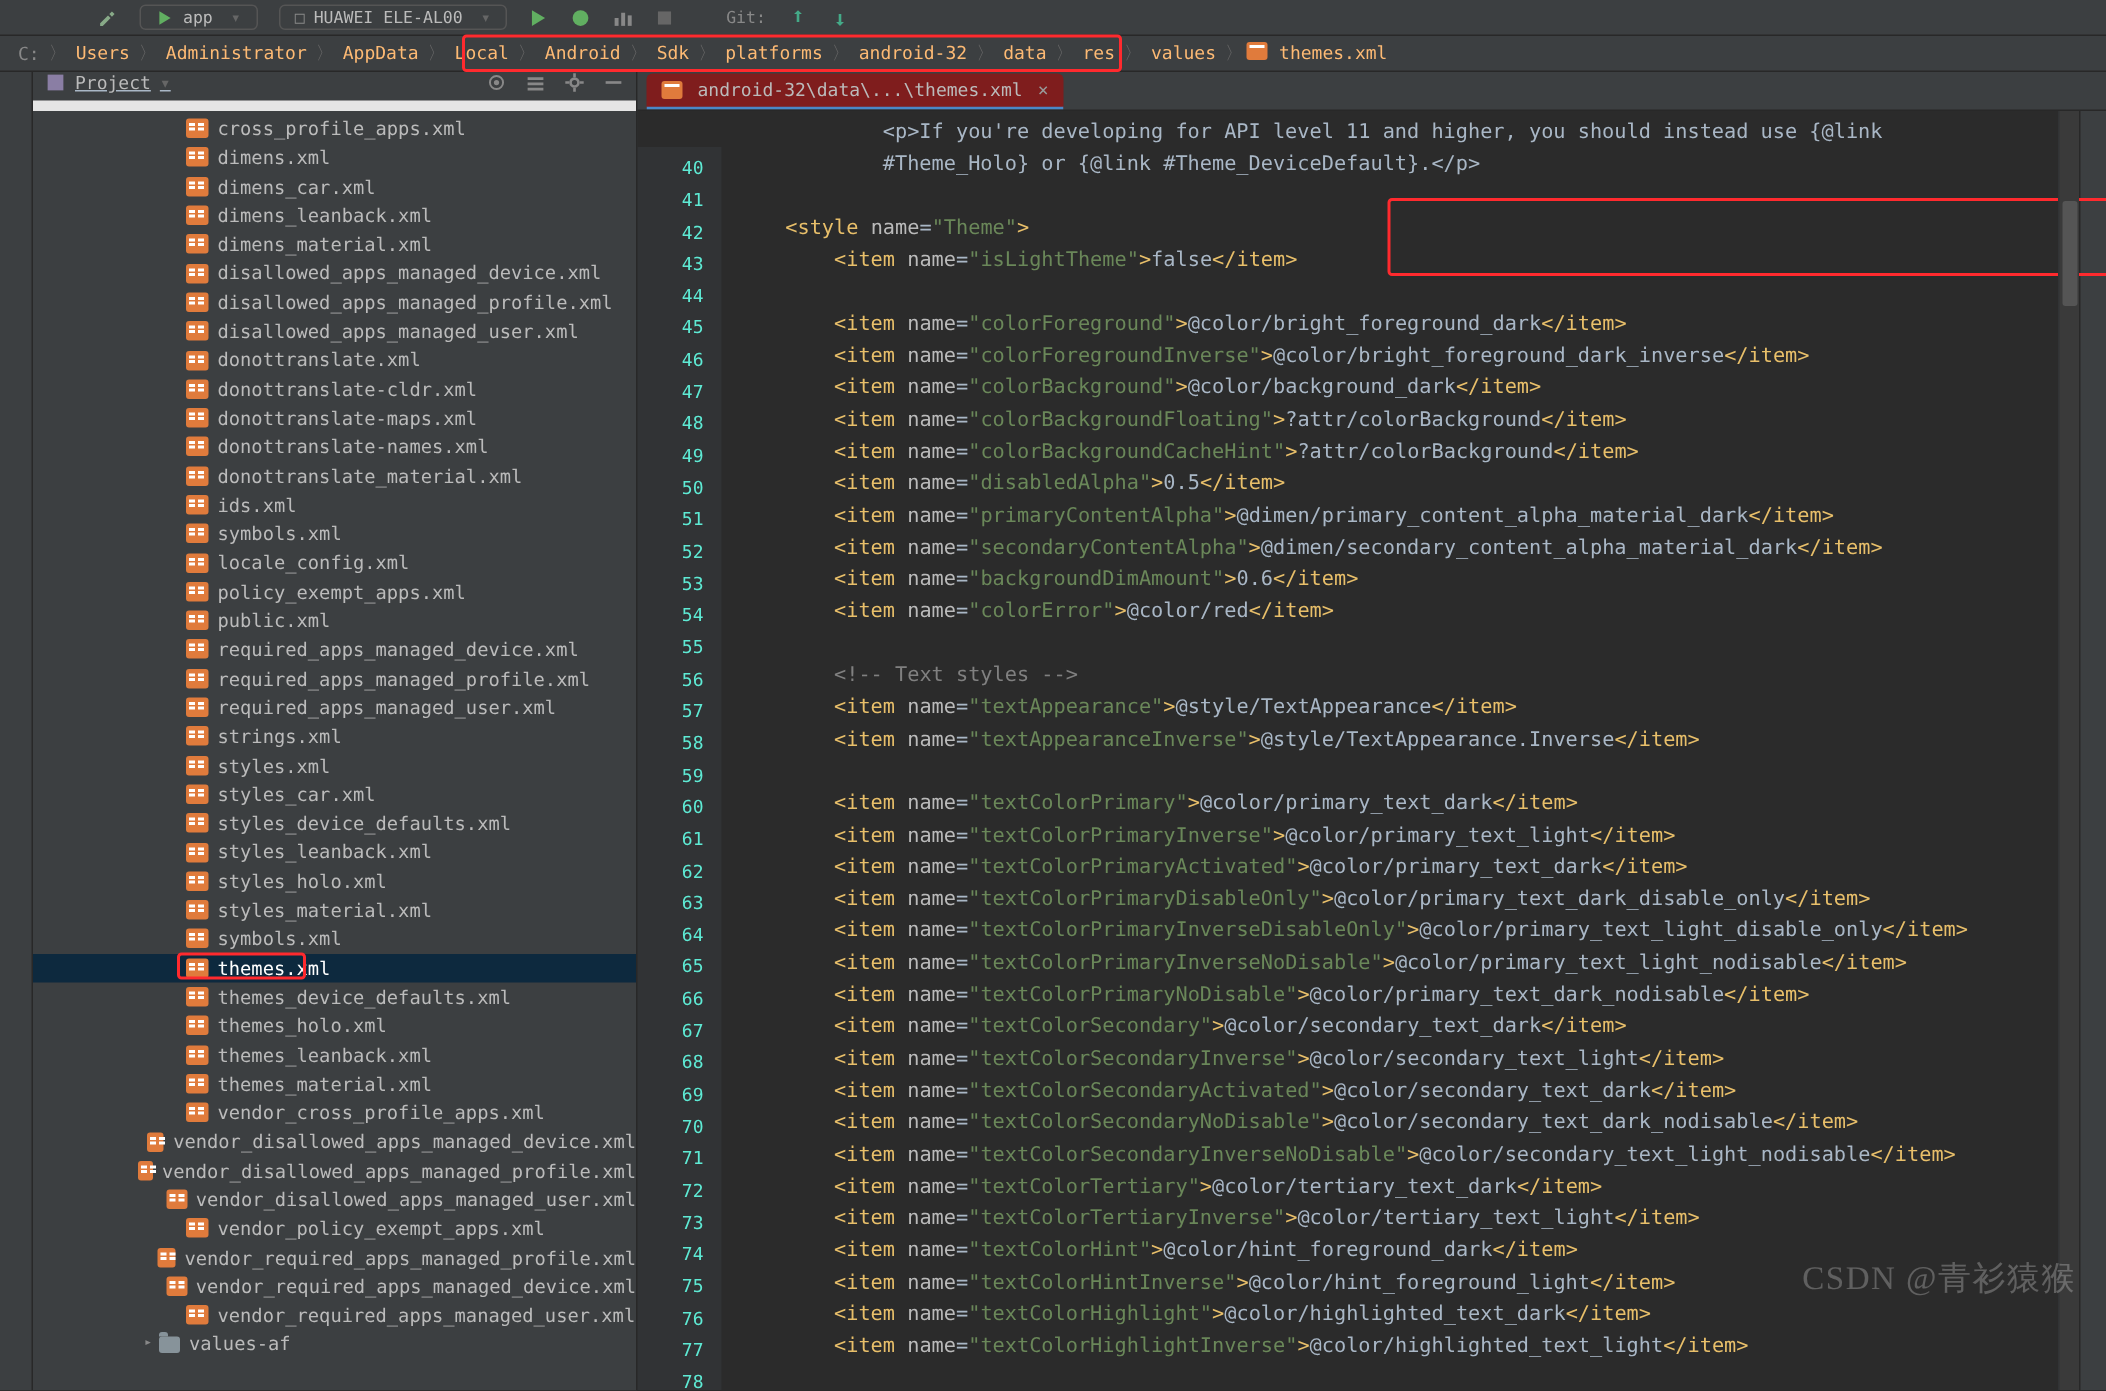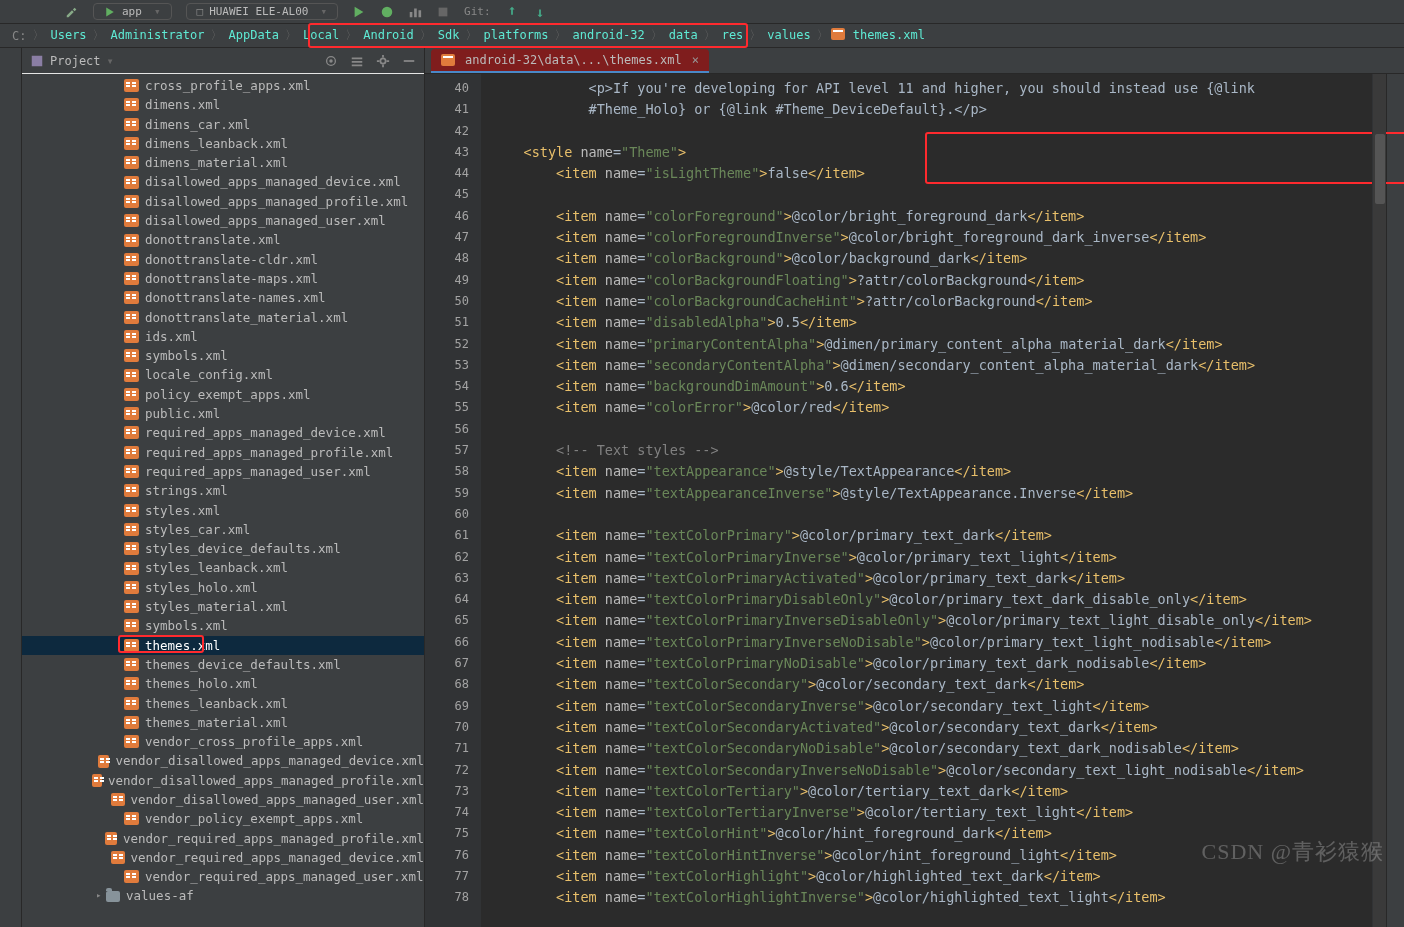--- a/index.html
+++ b/index.html
@@ -6,35 +6,35 @@
 body { background:#2b2b2b; font-family:"Microsoft YaHei",Consolas,monospace; font-size:12px; color:#a9b7c6; width:1404px; height:927px; overflow:hidden; }
 
 
 .top-strip { height:24px; background:#3c3f41; border-bottom:1px solid #282828; display:flex; align-items:center; padding-left:65px; gap:14px; }
 .top-strip .run-btn { width:14px; height:14px; display:flex; align-items:center; justify-content:center; }
 .app-combo { background:#3c3f41; border:1px solid #555; border-radius:4px; padding:1px 10px; font-size:11px; color:#bbb; display:flex; align-items:center; gap:6px; }
 .device-combo { background:#3c3f41; border:1px solid #555; border-radius:4px; padding:1px 10px; font-size:11px; color:#bbb; display:flex; align-items:center; gap:6px; }
 
 
 .breadcrumb-row { height:24px; background:#3c3f41; border-bottom:1px solid #282828; display:flex; align-items:center; padding-left:8px; font-size:12px; color:#888; position:relative; }
-.breadcrumb-row .crumb { padding:0 4px; color:#5eead4; }
+.breadcrumb-row .crumb { padding:0 4px; color:#fdba74; }
 .breadcrumb-row .sep { color:#666; padding:0 2px; }
 .bc-highlight { position:absolute; top:-1px; height:25px; border:2px solid #ff2a2e; border-radius:3px; }
 .bc-file-ico { display:inline-block; width:14px; height:12px; background:#e07b3c; border-radius:2px; margin-right:4px; vertical-align:-1px; position:relative; }
 .bc-file-ico:after{content:"";position:absolute;left:2px;top:2px;width:10px;height:2px;background:#fff;}
 
 
 .main { display:flex; height:879px; }
 
 
 .left-strip { width:22px; background:#3c3f41; border-right:1px solid #282828; }
 
 
 .proj-panel { width:403px; background:#3c3f41; border-right:1px solid #282828; display:flex; flex-direction:column; }
-.proj-head { height:26px; display:flex; align-items:center; padding:0 8px; border-bottom:1px solid #e5e5e5; }
+.proj-head { height:26px; display:flex; align-items:flex-start; padding:0 8px; border-bottom:7px solid #e5e5e5;text-decoration:underline; }
 .proj-head .pico { width:14px;height:14px; fill:#8a7ea4; margin-right:6px;}
 .proj-head .title { color:#bbb; }
 .proj-head .sp { flex:1; }
 .proj-head .hico { width:14px;height:14px; fill:#888; margin-left:12px; cursor:pointer;}
 .proj-tree { flex:1; overflow:hidden; font-size:12.5px; line-height:19.3px; padding-top:2px; }
 .tree-row { display:flex; align-items:center; height:19.3px; white-space:nowrap; }
 .tree-row.sel { background:#0d293e; }
 .tree-row .ind { display:inline-block; }
 .xml-ico { display:inline-block; width:15px; height:13px; background:#e07b3c; border-radius:2px; margin:0 6px 0 0; position:relative; }
 .xml-ico:before{content:"";position:absolute;left:2px;top:3px;width:4px;height:2px;background:#fff;box-shadow:0 3px 0 #fff, 6px 0 0 #fff, 6px 3px 0 #fff;}
@@ -44,21 +44,21 @@
 .tree-row .name { color:#bbb; }
 .tree-row.sel .name { color:#fff; }
 .red-box-tree { border:2px solid #ff2a2e; border-radius:3px; position:absolute; }
 
 
 .editor { flex:1; display:flex; flex-direction:column; background:#2b2b2b; }
 .tabbar { height:26px; background:#3c3f41; border-bottom:1px solid #282828; display:flex; align-items:flex-end; padding-left:6px; }
 .tab { height:24px; background:#7f1d1d; color:#bbb; font-size:12px; padding:0 10px; display:flex; align-items:center; gap:6px; border-top-left-radius:4px; border-top-right-radius:4px; border-bottom:2px solid #4a88c7; }
 .tab .close-x { color:#999; font-size:12px; margin-left:4px; cursor:pointer; }
 .ed-body { flex:1; display:flex; overflow:hidden; font-family:Consolas,monospace; font-size:13.5px; line-height:21.3px; position:relative; }
-.gutter { width:56px; background:#313335; color:#a3a3a3; text-align:right; padding:4px 12px 0 0; font-size:12px; line-height:21.3px; }
+.gutter { width:56px; background:#313335; color:#5eead4; text-align:right; padding:4px 12px 0 0; font-size:12px; line-height:21.3px;margin-top:24px; }
 .gutter div{height:21.3px;}
 .code { flex:1; padding:4px 0 0 10px; white-space:pre; }
 .code .ln { height:21.3px; }
 .tag { color:#e8bf6a; }
 .attr { color:#bababa; }
 .val { color:#6a8759; }
 .txt { color:#a9b7c6; }
 .cmt { color:#808080; }
 .red-box-code { position:absolute; border:2px solid #ff2a2e; border-radius:3px; }
 
@@ -96,21 +96,21 @@
       <path fill="#61af61" d="M8 2a6 6 0 100 12A6 6 0 008 2z"></path>
     </svg>
   <svg class="run-btn" viewBox="0 0 16 16">
       <rect fill="#888" x="2" y="8" width="3" height="6"></rect>
       <rect fill="#888" x="7" y="4" width="3" height="10"></rect>
       <rect fill="#888" x="12" y="6" width="3" height="8"></rect>
     </svg>
   <svg class="run-btn" viewBox="0 0 16 16">
       <rect fill="#666" x="3" y="3" width="10" height="10"></rect>
     </svg>
-  <span style="color:#888;font-size:11px;">Git:</span>
+  <span style="color:#888;font-size:11px;margin-left:20px;">Git:</span>
   <svg class="run-btn" viewBox="0 0 16 16">
       <path fill="#4a8" d="M8 2l3 3H9v6H7V5H5z"></path>
     </svg>
   <svg class="run-btn" viewBox="0 0 16 16">
       <path fill="#4a8" d="M8 14l-3-3h2V5h2v6h2z"></path>
     </svg>
 </div>
 
 <div class="breadcrumb-row">
   <span class="crumb" style="color:#888;">C:</span>

